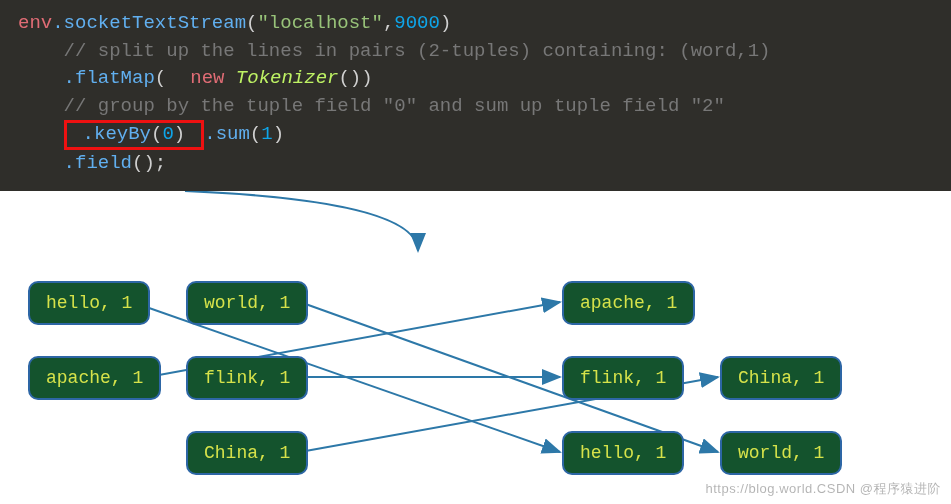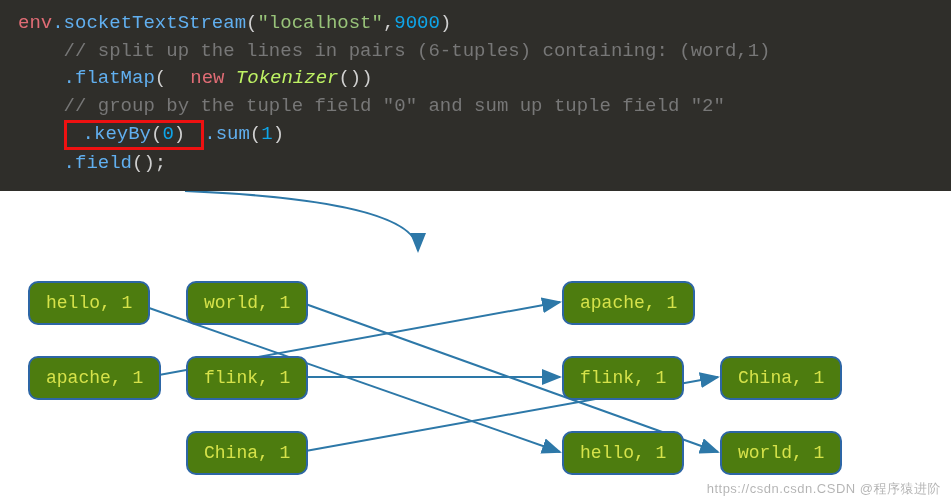--- a/index.html
+++ b/index.html
@@ -35,21 +35,21 @@
     display: inline-block;
     line-height: 1.25;
   }
   .diagram-area {
     position: relative;
     width: 951px;
     height: 300px;
   }
   .pill {
     position: absolute;
-    background: #4d7c0f;
+    background: #14532d;
     border: 2px solid #2d66a5;
     border-radius: 10px;
     color: #d6e24a;
     font-family: "Courier New", monospace;
     font-size: 18px;
     padding: 10px 16px;
     white-space: nowrap;
   }
   svg.connectors {
     position: absolute;
@@ -65,21 +65,21 @@
     color: rgba(0,0,0,0.30);
     font-family: Arial, sans-serif;
     letter-spacing: 0.5px;
   }
 </style>
 </head>
 <body>
 
 <div class="code-block">
   <div class="line"><span class="tok-var">env</span><span class="tok-method">.socketTextStream</span><span class="tok-punct">(</span><span class="tok-string">"localhost"</span><span class="tok-punct">,</span><span class="tok-num">9000</span><span class="tok-punct">)</span></div>
-  <div class="line">    <span class="tok-comment">// split up the lines in pairs (6-tuples) containing: (word,1)</span></div>
+  <div class="line">    <span class="tok-comment">// split up the lines in pairs (2-tuples) containing: (word,1)</span></div>
   <div class="line">    <span class="tok-method">.flatMap</span><span class="tok-punct">(</span><span class="tok-keyword">new </span><span class="tok-type">Tokenizer</span><span class="tok-punct">())</span></div>
   <div class="line">    <span class="tok-comment">// group by the tuple field "0" and sum up tuple field "2"</span></div>
   <div class="line">    <span class="red-box"><span class="tok-method">.keyBy</span><span class="tok-punct">(</span><span class="tok-num">0</span><span class="tok-punct">)</span></span><span class="tok-method">.sum</span><span class="tok-punct">(</span><span class="tok-num">1</span><span class="tok-punct">)</span></div>
   <div class="line">    <span class="tok-method">.field</span><span class="tok-punct">();</span></div>
 </div>
 
 <div class="diagram-area">
   <svg class="connectors" id="connectors-svg">
     <defs>
       <marker id="arrowhead" markerWidth="10" markerHeight="8" refX="9" refY="4" orient="auto">
@@ -98,13 +98,13 @@
     <div class="pill" style="left: 28px; top: 165px;">apache, 1</div>
     <div class="pill" style="left: 186px; top: 165px;">flink, 1</div>
     <div class="pill" style="left: 186px; top: 240px;">China, 1</div>
     <div class="pill" style="left: 562px; top: 90px;">apache, 1</div>
     <div class="pill" style="left: 562px; top: 165px;">flink, 1</div>
     <div class="pill" style="left: 720px; top: 165px;">China, 1</div>
     <div class="pill" style="left: 562px; top: 240px;">hello, 1</div>
     <div class="pill" style="left: 720px; top: 240px;">world, 1</div>
   </div>
 
-<div class="watermark">https://csdn.csdn.CSDN @程序猿进阶</div>
+<div class="watermark">https://blog.world.CSDN @程序猿进阶</div>
 
 </body></html>

